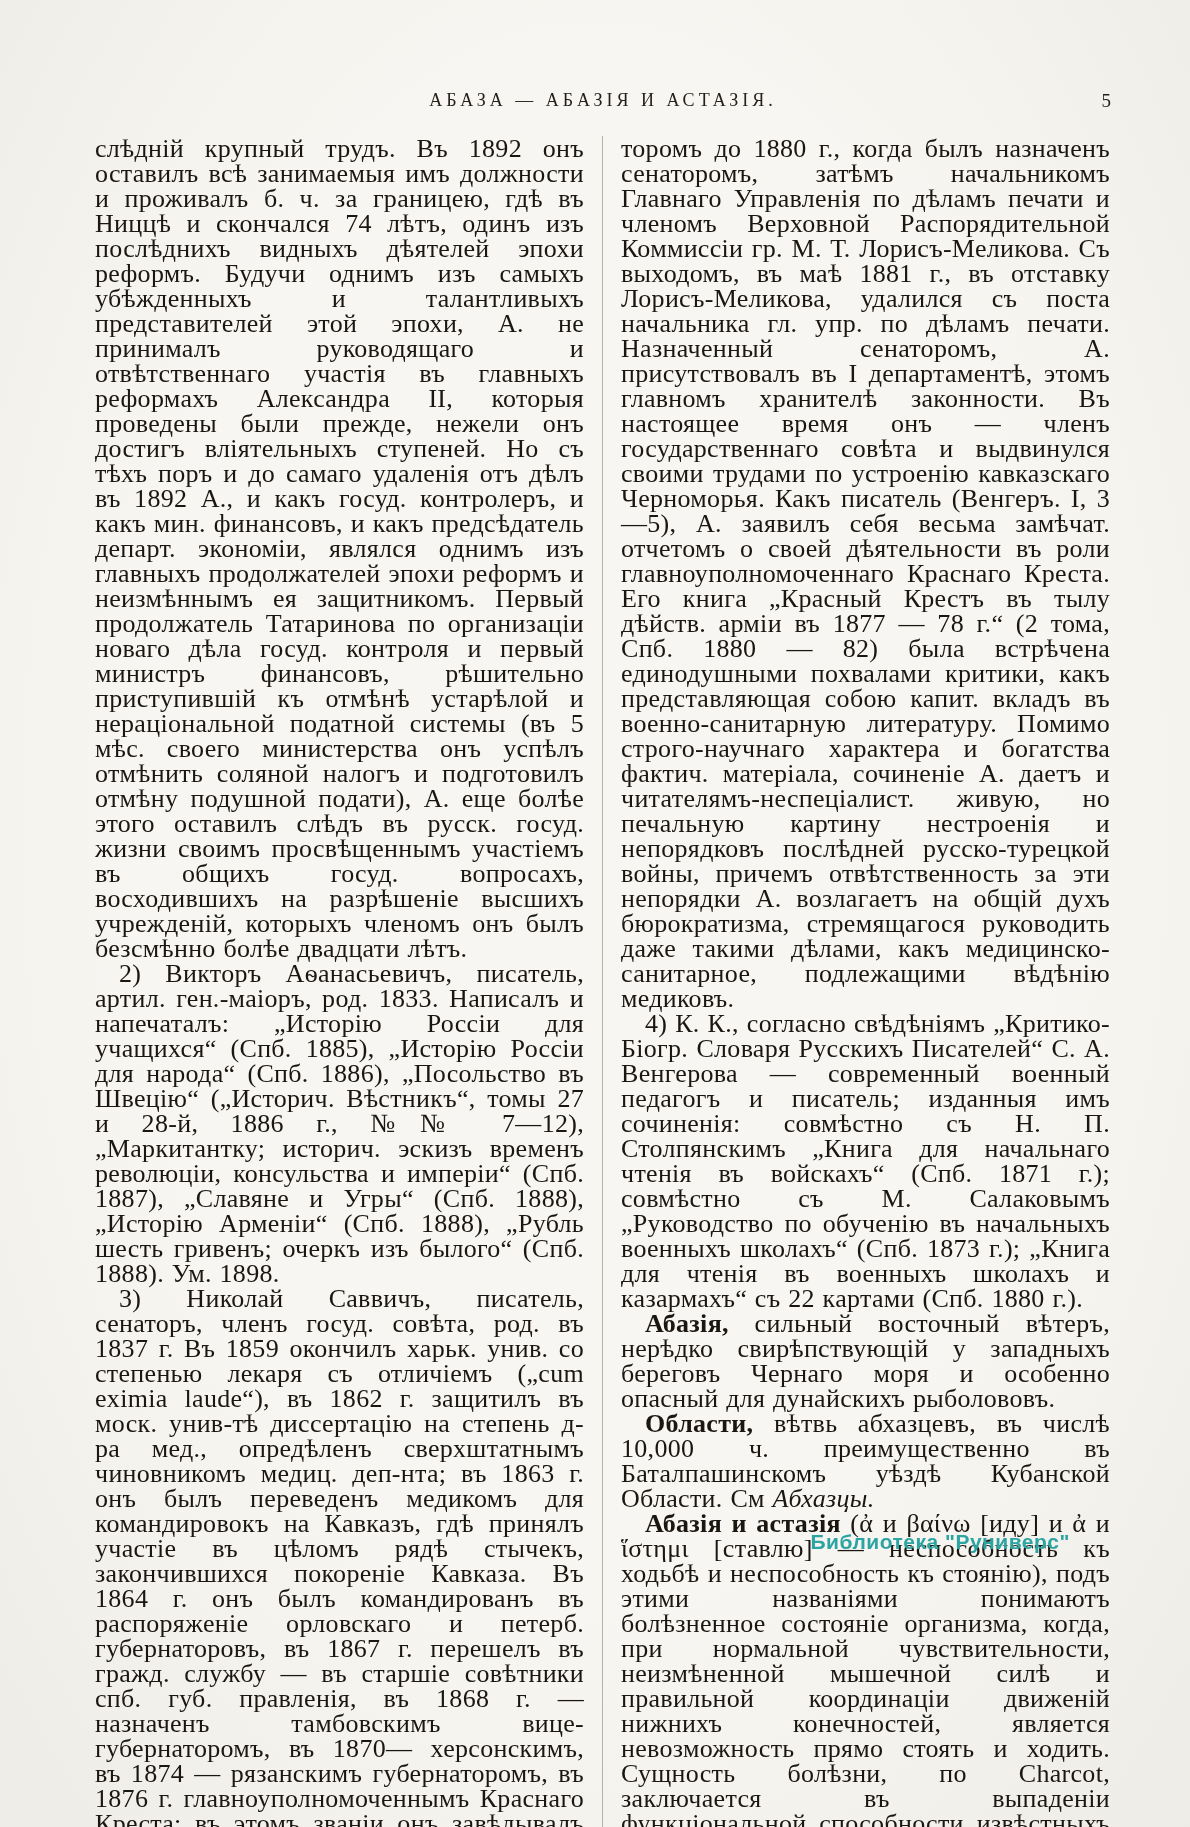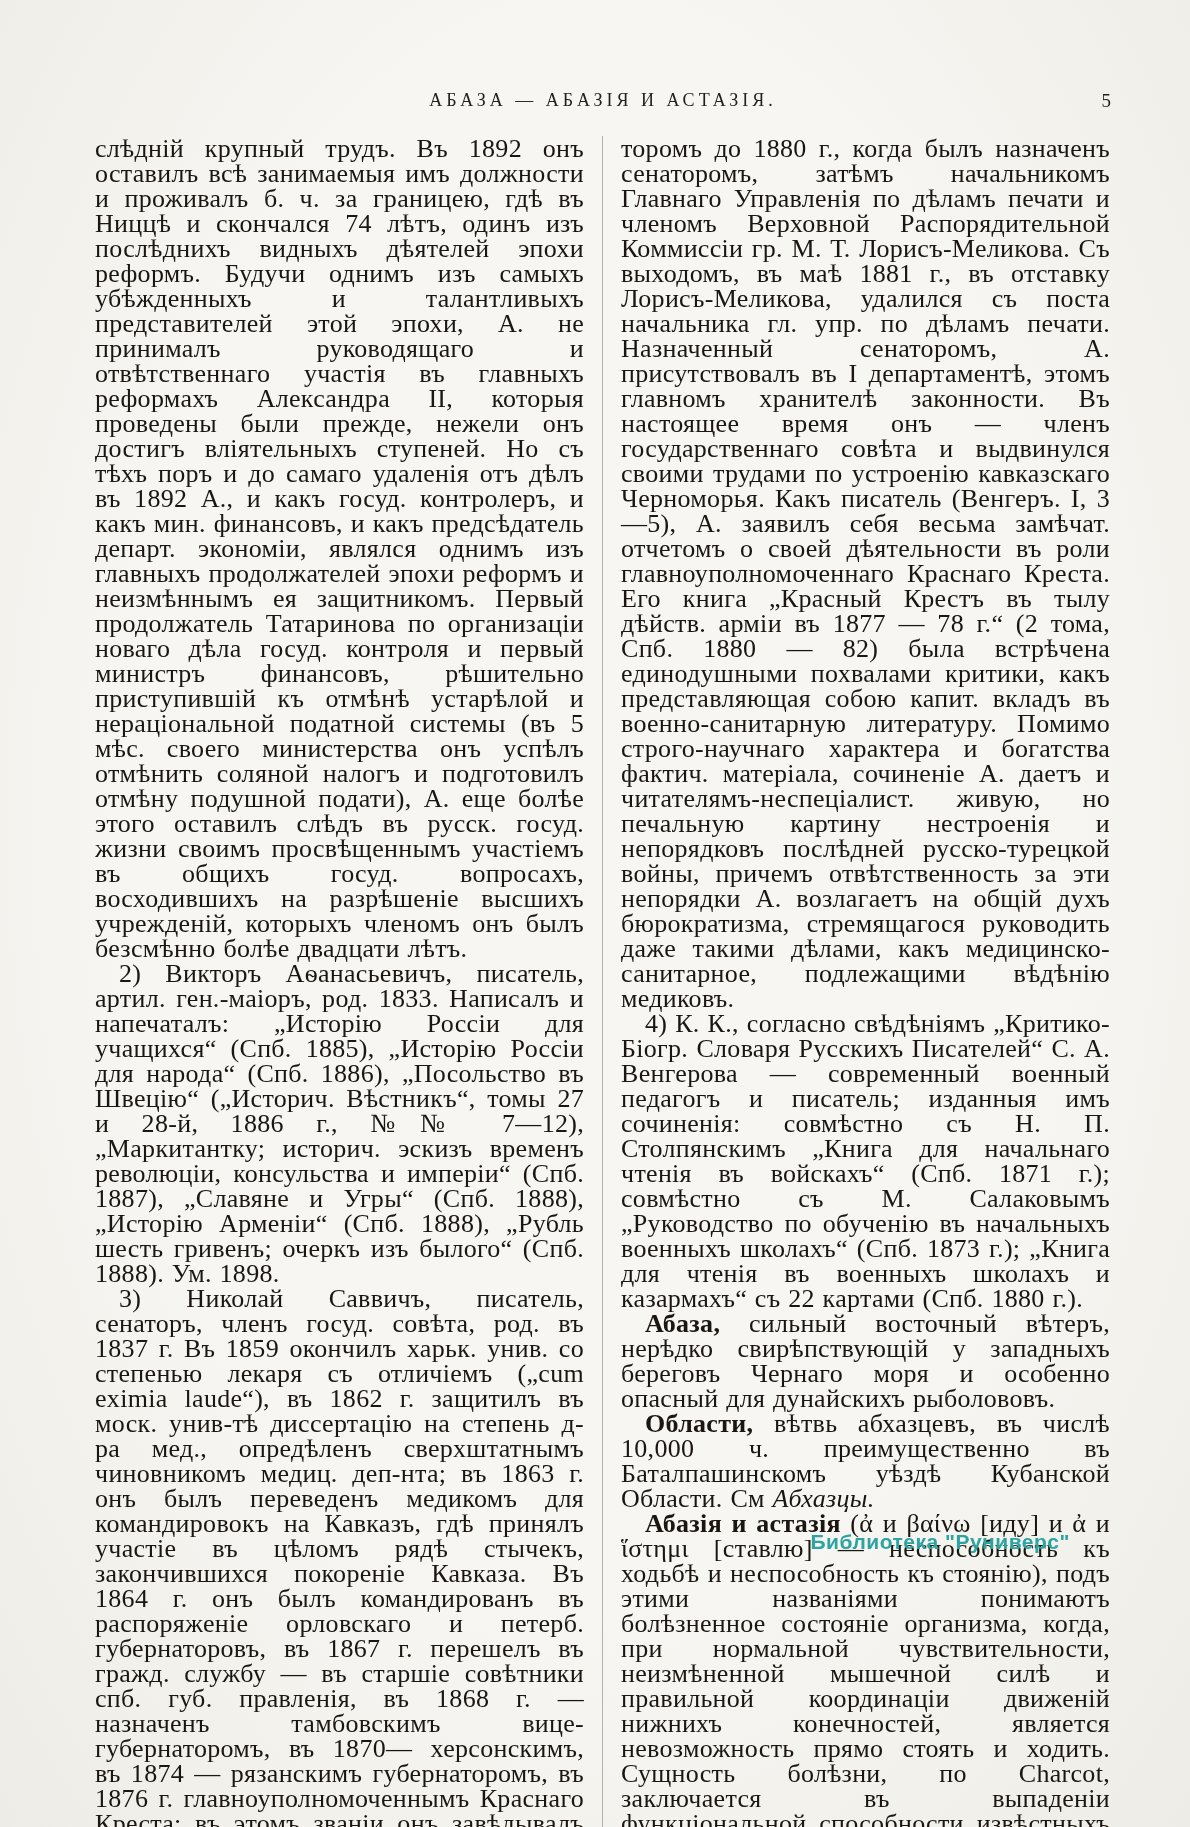--- a/index.html
+++ b/index.html
@@ -98,21 +98,21 @@
       <p class="no-indent">слѣдній крупный трудъ. Въ 1892 онъ оставилъ всѣ занимаемыя имъ должности и проживалъ б. ч. за границею, гдѣ въ Ниццѣ и скончался 74 лѣтъ, одинъ изъ послѣднихъ видныхъ дѣятелей эпохи реформъ. Будучи однимъ изъ самыхъ убѣжденныхъ и талантливыхъ представителей этой эпохи, А. не принималъ руководящаго и отвѣтственнаго участія въ главныхъ реформахъ Александра II, которыя проведены были прежде, нежели онъ достигъ вліятельныхъ ступеней. Но съ тѣхъ поръ и до самаго удаленія отъ дѣлъ въ 1892 А., и какъ госуд. контролеръ, и какъ мин. финансовъ, и какъ предсѣдатель департ. экономіи, являлся однимъ изъ главныхъ продолжателей эпохи реформъ и неизмѣннымъ ея защитникомъ. Первый продолжатель Татаринова по организаціи новаго дѣла госуд. контроля и первый министръ финансовъ, рѣшительно приступившій къ отмѣнѣ устарѣлой и нераціональной податной системы (въ 5 мѣс. своего министерства онъ успѣлъ отмѣнить соляной налогъ и подготовилъ отмѣну подушной подати), А. еще болѣе этого оставилъ слѣдъ въ русск. госуд. жизни своимъ просвѣщеннымъ участіемъ въ общихъ госуд. вопросахъ, восходившихъ на разрѣшеніе высшихъ учрежденій, которыхъ членомъ онъ былъ безсмѣнно болѣе двадцати лѣтъ.</p>
       <p>2) Викторъ Аѳанасьевичъ, писатель, артил. ген.-маіоръ, род. 1833. Написалъ и напечаталъ: „Исторію Россіи для учащихся“ (Спб. 1885), „Исторію Россіи для народа“ (Спб. 1886), „Посольство въ Швецію“ („Историч. Вѣстникъ“, томы 27 и 28-й, 1886 г., №№ 7—12), „Маркитантку; историч. эскизъ временъ революціи, консульства и имперіи“ (Спб. 1887), „Славяне и Угры“ (Спб. 1888), „Исторію Арменіи“ (Спб. 1888), „Рубль шесть гривенъ; очеркъ изъ былого“ (Спб. 1888). Ум. 1898.</p>
       <p>3) Николай Саввичъ, писатель, сенаторъ, членъ госуд. совѣта, род. въ 1837 г. Въ 1859 окончилъ харьк. унив. со степенью лекаря съ отличіемъ („cum eximia laude“), въ 1862 г. защитилъ въ моск. унив-тѣ диссертацію на степень д-ра мед., опредѣленъ сверхштатнымъ чиновникомъ медиц. деп-нта; въ 1863 г. онъ былъ переведенъ медикомъ для командировокъ на Кавказъ, гдѣ принялъ участіе въ цѣломъ рядѣ стычекъ, закончившихся покореніе Кавказа. Въ 1864 г. онъ былъ командированъ въ распоряженіе орловскаго и петерб. губернаторовъ, въ 1867 г. перешелъ въ гражд. службу — въ старшіе совѣтники спб. губ. правленія, въ 1868 г. — назначенъ тамбовскимъ вице-губернаторомъ, въ 1870— херсонскимъ, въ 1874 — рязанскимъ губернаторомъ, въ 1876 г. главноуполномоченнымъ Краснаго Креста; въ этомъ званіи онъ завѣдывалъ санитарнымъ дѣломъ русской дунайской арміи во время русско-турецкой войны 1877—78 гг. Пожалованный въ 1878 г. въ гофмейстеры, А. продолжалъ быть рязанскимъ губерна-</p>
     </div>
 
     <div class="divider"></div>
 
     <div class="col col-right">
       <p class="no-indent">торомъ до 1880 г., когда былъ назначенъ сенаторомъ, затѣмъ начальникомъ Главнаго Управленія по дѣламъ печати и членомъ Верховной Распорядительной Коммиссіи гр. М. Т. Лорисъ-Меликова. Съ выходомъ, въ маѣ 1881 г., въ отставку Лорисъ-Меликова, удалился съ поста начальника гл. упр. по дѣламъ печати. Назначенный сенаторомъ, А. присутствовалъ въ I департаментѣ, этомъ главномъ хранителѣ законности. Въ настоящее время онъ — членъ государственнаго совѣта и выдвинулся своими трудами по устроенію кавказскаго Черноморья. Какъ писатель (Венгеръ. I, 3—5), А. заявилъ себя весьма замѣчат. отчетомъ о своей дѣятельности въ роли главноуполномоченнаго Краснаго Креста. Его книга „Красный Крестъ въ тылу дѣйств. арміи въ 1877 — 78 г.“ (2 тома, Спб. 1880 — 82) была встрѣчена единодушными похвалами критики, какъ представляющая собою капит. вкладъ въ военно-санитарную литературу. Помимо строго-научнаго характера и богатства фактич. матеріала, сочиненіе А. даетъ и читателямъ-неспеціалист. живую, но печальную картину нестроенія и непорядковъ послѣдней русско-турецкой войны, причемъ отвѣтственность за эти непорядки А. возлагаетъ на общій духъ бюрократизма, стремящагося руководить даже такими дѣлами, какъ медицинско-санитарное, подлежащими вѣдѣнію медиковъ.</p>
       <p>4) К. К., согласно свѣдѣніямъ „Критико-Біогр. Словаря Русскихъ Писателей“ С. А. Венгерова — современный военный педагогъ и писатель; изданныя имъ сочиненія: совмѣстно съ Н. П. Столпянскимъ „Книга для начальнаго чтенія въ войскахъ“ (Спб. 1871 г.); совмѣстно съ М. Салаковымъ „Руководство по обученію въ начальныхъ военныхъ школахъ“ (Спб. 1873 г.); „Книга для чтенія въ военныхъ школахъ и казармахъ“ съ 22 картами (Спб. 1880 г.).</p>
-      <p><b>Абаза,</b><span> сильный восточный вѣтеръ, нерѣдко свирѣпствующій у западныхъ береговъ Чернаго моря и особенно опасный для дунайскихъ рыболововъ.</span></p>
+      <p><b>Абазія,</b><span> сильный восточный вѣтеръ, нерѣдко свирѣпствующій у западныхъ береговъ Чернаго моря и особенно опасный для дунайскихъ рыболововъ.</span></p>
       <p><b>Области,</b><span> вѣтвь абхазцевъ, въ числѣ 10,000 ч. преимущественно въ Баталпашинскомъ уѣздѣ Кубанской Области. См </span><i>Абхазцы.</i></p>
       <p><b>Абазія и астазія</b><span> (ἀ и βαίνω [иду] и ἀ и ἵστημι [ставлю] — неспособность къ ходьбѣ и неспособность къ стоянію), подъ этими названіями понимаютъ болѣзненное состояніе организма, когда, при нормальной чувствительности, неизмѣненной мышечной силѣ и правильной координаціи движеній нижнихъ конечностей, является невозможность прямо стоять и ходить. Сущность болѣзни, по Charcot, заключается въ выпаденіи функціональной способности извѣстныхъ группъ нервныхъ клѣтокъ. Болѣзнь является обыкновенно внезапно, рѣже съ легкими предшествующими явленіями; разстройства остаются или продолжительное время или же появляются кратковременными приступа-</span></p>
     </div>
 
   </div>
 
   <div class="watermark" style="color: rgb(43, 164, 162);">Библиотека "Руниверс"</div>
 
 </div>
 

